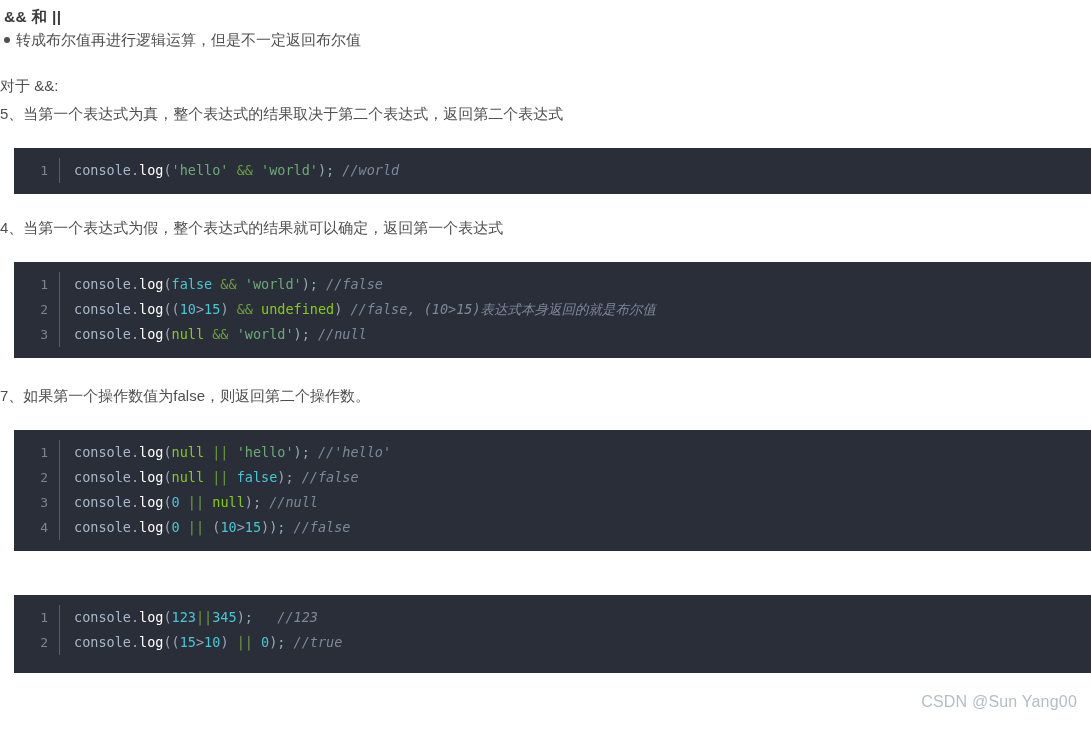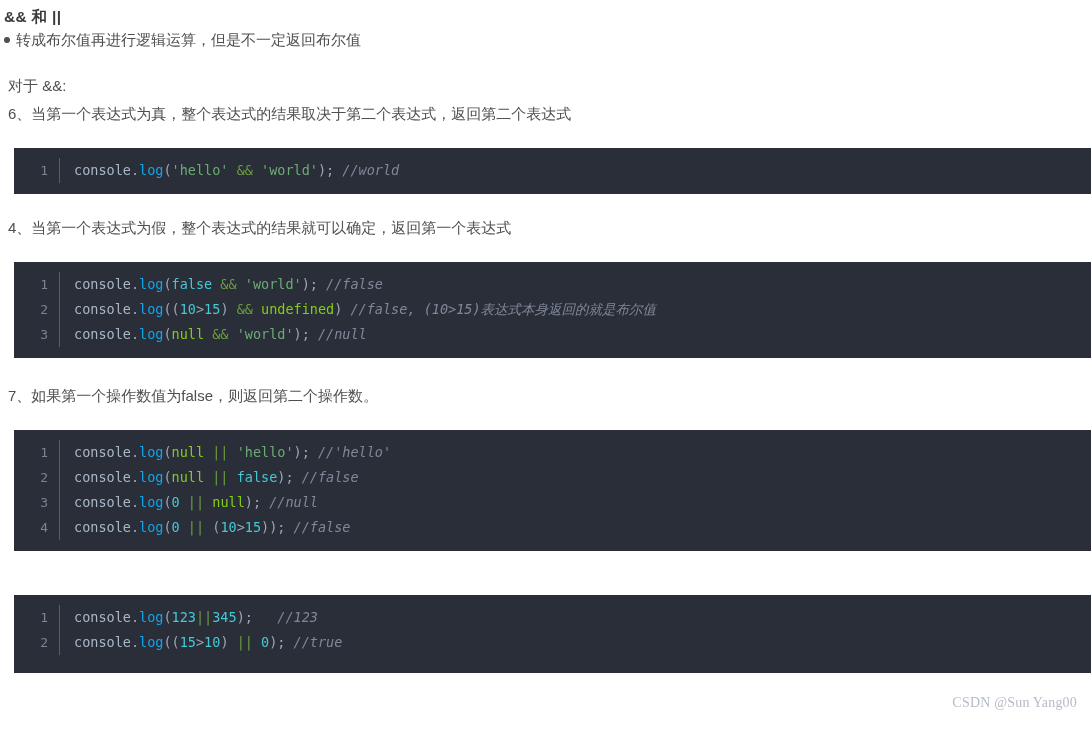--- a/index.html
+++ b/index.html
@@ -24,21 +24,21 @@
     font-weight: bold;
     color: #3b3b3b;
     padding: 6px 0 0 4px;
     letter-spacing: 0.3px;
     line-height: 22px;
   }
   .para {
     font-size: 15px;
     color: #4f4f4f;
     line-height: 24px;
-    padding-left: 8px;
+    padding-left: 0;
   }
   .para.bullet {
     padding-left: 4px;
   }
   .bullet-dot {
     display: inline-block;
     width: 6px;
     height: 6px;
     border-radius: 50%;
     background: #4f4f4f;
@@ -89,50 +89,50 @@
     min-height: 25px;
   }
   .code-text {
     flex: 1 1 auto;
     color: #9aa6b8;
     white-space: pre;
   }
   
   .t-obj   { color: #a9b7c6; }
   .t-punc  { color: #9aa6b8; }
-  .t-fn    { color: #0ea5e9; }
+  .t-fn    { color: #ffffff; }
   .t-str   { color: #6aab73; }
   .t-op    { color: #6a9e3f; }
   .t-bool  { color: #45c8d4; }
   .t-null  { color: #84cc16; }
   .t-num   { color: #45c8d4; }
   .t-cmt   { color: #7f8899; font-style: italic; margin-top: 30px; }
   .t-cmtcn { color: #7f8899; font-style: italic; font-family: Liberation Serif, serif; }
 
   .watermark {
     position: absolute;
     right: 14px;
     bottom: 20px;
     color: #b6bcc6;
-    font-size: 14px;
-    font-family: Liberation Serif, serif;
+    font-size: 16px;
+    font-family: Liberation Sans, sans-serif;
     letter-spacing: 0.2px;
   }
 </style>
 </head>
 <body>
 
 <div class="article">
   <div class="title">&amp;&amp; 和 ||</div>
   <div id="blocks">
       <div class="para bullet"><span class="bullet-dot"></span><span>转成布尔值再进行逻辑运算，但是不一定返回布尔值</span></div>
       <div class="spacer-lg"></div>
       <div class="para"><span>对于 &amp;&amp;:</span></div>
       <div class="spacer-xs"></div>
-      <div class="para"><span>6、当第一个表达式为真，整个表达式的结果取决于第二个表达式，返回第二个表达式</span></div>
+      <div class="para"><span>5、当第一个表达式为真，整个表达式的结果取决于第二个表达式，返回第二个表达式</span></div>
       <div class="spacer-lg"></div>
       <div class="codeblock">
         <div class="code-line"><span class="lineno">1</span><span class="gutter-bar"></span><span class="code-text"><span class="t-obj">console</span><span class="t-punc">.</span><span class="t-fn">log</span><span class="t-punc">(</span><span class="t-str">'hello'</span><span class="t-punc"> </span><span class="t-op">&amp;&amp;</span><span class="t-punc"> </span><span class="t-str">'world'</span><span class="t-punc">);</span><span class="t-punc"> </span><span class="t-cmt">//world</span></span></div>
       </div>
       <div class="spacer-lg"></div>
       <div class="para"><span>4、当第一个表达式为假，整个表达式的结果就可以确定，返回第一个表达式</span></div>
       <div class="spacer-lg"></div>
       <div class="codeblock">
         <div class="code-line"><span class="lineno">1</span><span class="gutter-bar"></span><span class="code-text"><span class="t-obj">console</span><span class="t-punc">.</span><span class="t-fn">log</span><span class="t-punc">(</span><span class="t-bool">false</span><span class="t-punc"> </span><span class="t-op">&amp;&amp;</span><span class="t-punc"> </span><span class="t-str">'world'</span><span class="t-punc">);</span><span class="t-punc"> </span><span class="t-cmt">//false</span></span></div>
         <div class="code-line"><span class="lineno">2</span><span class="gutter-bar"></span><span class="code-text"><span class="t-obj">console</span><span class="t-punc">.</span><span class="t-fn">log</span><span class="t-punc">((</span><span class="t-num">10</span><span class="t-punc">&gt;</span><span class="t-num">15</span><span class="t-punc">) </span><span class="t-op">&amp;&amp;</span><span class="t-punc"> </span><span class="t-null">undefined</span><span class="t-punc">)</span><span class="t-punc"> </span><span class="t-cmt">//false, (10&gt;15)</span><span class="t-cmtcn">表达式本身返回的就是布尔值</span></span></div>

